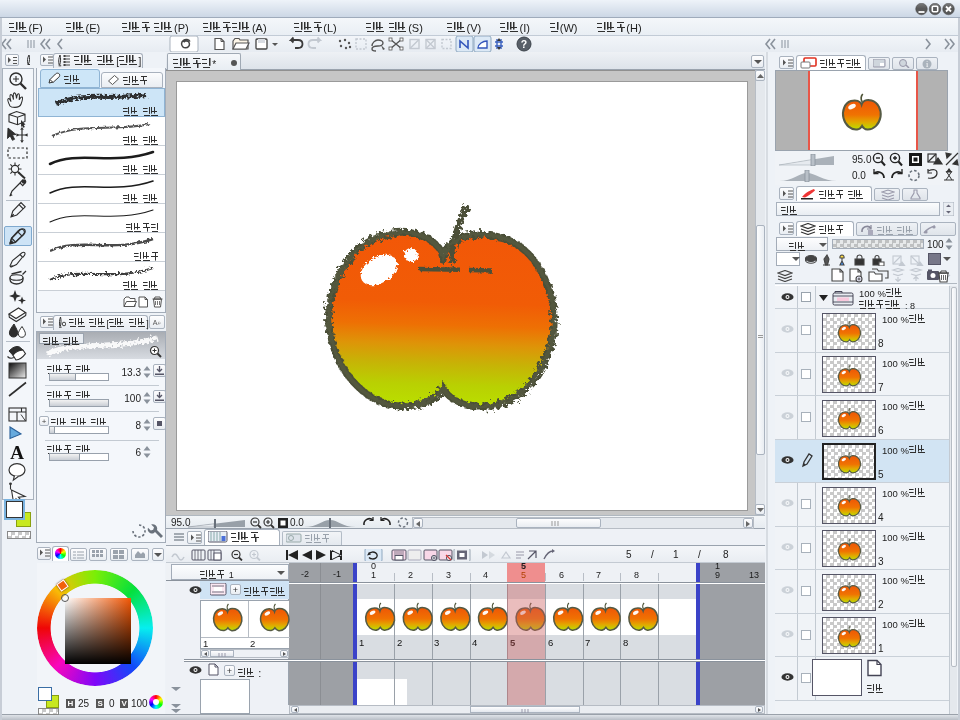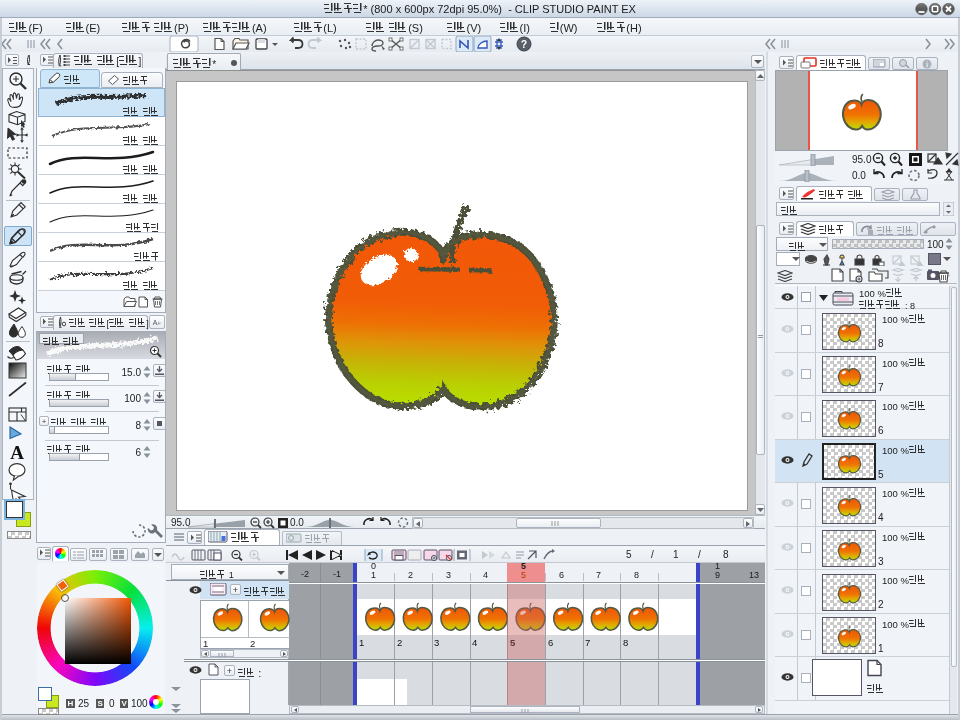--- a/index.html
+++ b/index.html
@@ -20,23 +20,20 @@
 .btn{background:linear-gradient(#fdfdfe,#e9edf2);border:1px solid #aab3bf;border-radius:2px}
 .tab{background:linear-gradient(#fafbfd,#e7ebf1);border:1px solid #a8b1bd;border-bottom:none;border-radius:3px 3px 0 0}
 .checker4{background:conic-gradient(#c9c9c9 25%,#fff 0 50%,#c9c9c9 0 75%,#fff 0) 0 0/7px 7px}
 svg{display:block}
 .ic{position:absolute}
 </style></head>
 <body>
 <div id="win">
 
 <div class="ab" style="left:0;top:0;width:960px;height:18px;background:linear-gradient(#eef3f9,#ccd7e5);border-bottom:1px solid #9fabbb">
- <div class="ab" style="left:0;top:3px;width:960px;text-align:center;font-size:11px;color:#1a1a1a">
-  <span class="ko"><i></i><i></i><i></i><i></i></span>* (800 x 600px 72dpi 95.0%)&nbsp; - CLIP STUDIO PAINT EX
- </div>
  <svg class="ic" style="left:915px;top:3px" width="40" height="13" viewBox="0 0 40 13">
   <defs>
           <linearGradient id="wbtn" x1="0" y1="0" x2="0" y2="1">
             <stop offset="0" stop-color="#7a7a7a"></stop>
             <stop offset=".45" stop-color="#5a5a5a"></stop>
             <stop offset="1" stop-color="#555"></stop>
           </linearGradient>
         </defs>
   <g fill="url(#wbtn)" stroke="#444" stroke-width=".5">
    <circle cx="6.5" cy="6" r="5.8"></circle>
@@ -364,21 +361,21 @@
  <svg class="ic" style="left:112px;top:13px" width="13" height="13" viewBox="0 0 13 13">
         <circle cx="5.5" cy="5.5" r="4" fill="#fff" stroke="#333" stroke-width="1.2"></circle>
         <path d="M8.5 8.5l3.5 3.5" stroke="#333" stroke-width="2"></path>
         <path d="M3.5 5.5h4M5.5 3.5v4" stroke="#333"></path>
       </svg>
 
  <div class="ab" style="left:10px;top:32px"><span class="ko sm"><i></i><i></i><i></i></span> <span class="ko sm"><i></i><i></i></span></div>
  <div class="ab" style="left:12px;top:41px;width:60px;height:8px;background:#fff;border:1px solid #98a1ac">
         <div style="width:26px;height:100%;background:linear-gradient(#f2f2f2,#c9ced5);border-right:1px solid #8f99a4"></div>
       </div>
- <div class="ab" style="left:76px;top:35px;width:28px;text-align:right;font-size:10px">15.0</div>
+ <div class="ab" style="left:76px;top:35px;width:28px;text-align:right;font-size:10px">13.3</div>
  <svg class="ic" style="left:106px;top:34px" width="8" height="12" viewBox="0 0 8 12">
         <path d="M4 0l3.5 4.5h-7zM4 12L.5 7.5h7z" fill="#8a929c"></path>
       </svg>
  <div class="ab btn" style="left:116px;top:32px;width:13px;height:13px"></div>
  <svg class="ic" style="left:118px;top:34px" width="9" height="9" viewBox="0 0 9 9">
         <path d="M4.5 0v5M2 3l2.5 2.5L7 3" stroke="#556" fill="none" stroke-width="1.3"></path>
         <path d="M0 7.5h9v1.5H0z" fill="#556"></path>
       </svg>
  <div class="ab" style="left:8px;top:53px;width:114px;border-top:1px solid #c3cad2"></div>
  <div class="ab" style="left:10px;top:58px"><span class="ko sm"><i></i><i></i><i></i></span> <span class="ko sm"><i></i><i></i></span></div>

